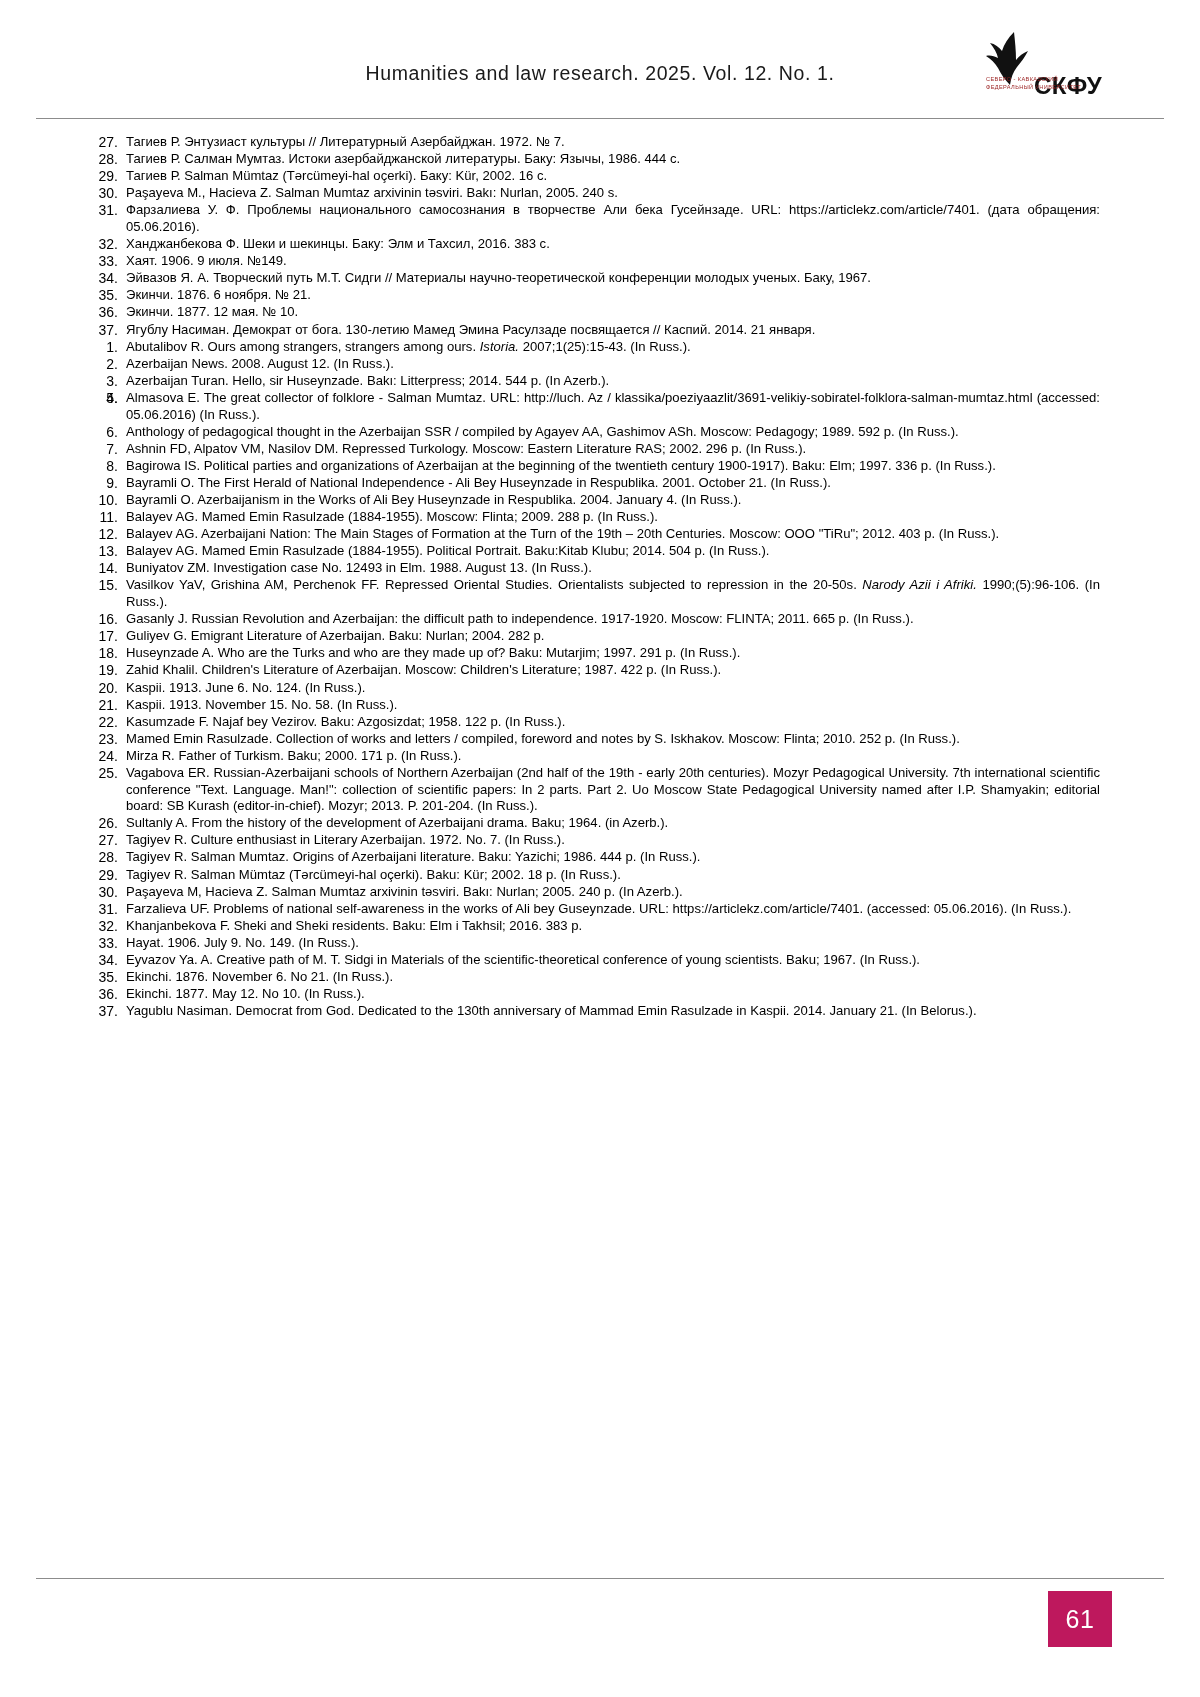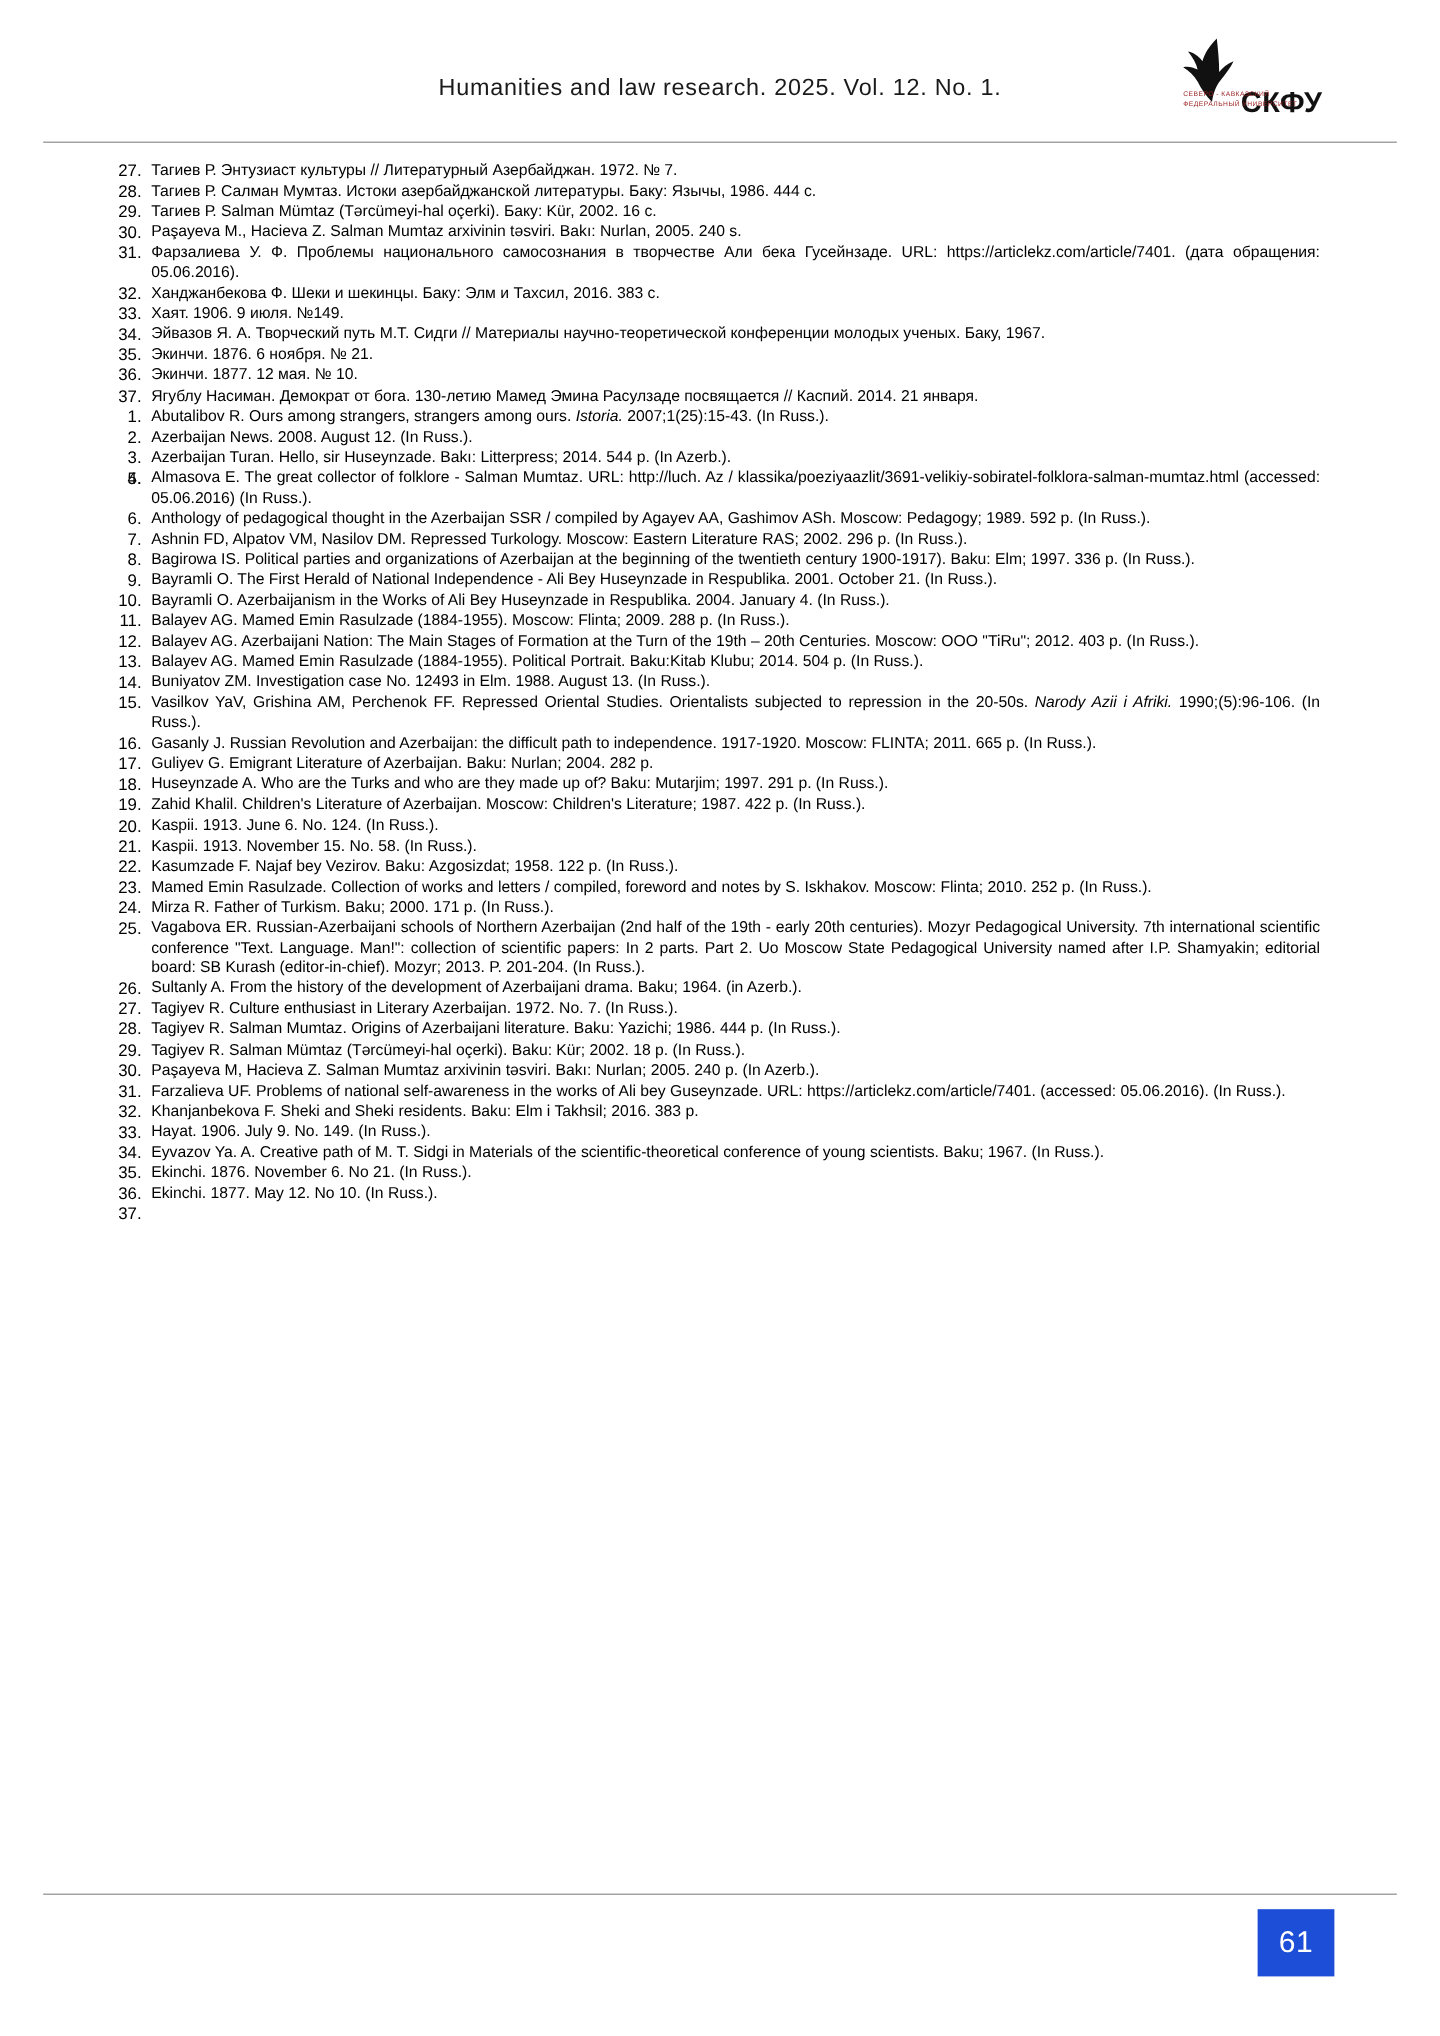--- a/index.html
+++ b/index.html
@@ -130,21 +130,21 @@
     bottom: 118px;
     height: 1px;
     background: #8c8c8c;
   }
   .pagebox {
     position: absolute;
     right: 88px;
     bottom: 50px;
     width: 64px;
     height: 56px;
-    background: #1d4ed8;
+    background: #be185d;
     color: #ffffff;
     font-size: 25px;
     display: flex;
     align-items: center;
     justify-content: center;
     letter-spacing: 0.5px;
   }
 </style>
 </head>
 <body>
@@ -213,21 +213,21 @@
         <li><span class="num">27.</span><span class="txt">Tagiyev R. Culture enthusiast in Literary Azerbaijan. 1972. No. 7. (In Russ.).</span></li>
         <li><span class="num">28.</span><span class="txt">Tagiyev R. Salman Mumtaz. Origins of Azerbaijani literature. Baku: Yazichi; 1986. 444 p. (In Russ.).</span></li>
         <li><span class="num">29.</span><span class="txt">Tagiyev R. Salman Mümtaz (Tərcümeyi-hal oçerki). Baku: Kür; 2002. 18 p. (In Russ.).</span></li>
         <li><span class="num">30.</span><span class="txt">Paşayeva M, Hacieva Z. Salman Mumtaz arxivinin təsviri. Bakı: Nurlan; 2005. 240 p. (In Azerb.).</span></li>
         <li><span class="num">31.</span><span class="txt">Farzalieva UF. Problems of national self-awareness in the works of Ali bey Guseynzade. URL: https://articlekz.com/article/7401. (accessed: 05.06.2016). (In Russ.).</span></li>
         <li><span class="num">32.</span><span class="txt">Khanjanbekova F. Sheki and Sheki residents. Baku: Elm i Takhsil; 2016. 383 p.</span></li>
         <li><span class="num">33.</span><span class="txt">Hayat. 1906. July 9. No. 149. (In Russ.).</span></li>
         <li><span class="num">34.</span><span class="txt">Eyvazov Ya. A. Creative path of M. T. Sidgi in Materials of the scientific-theoretical conference of young scientists. Baku; 1967. (In Russ.).</span></li>
         <li><span class="num">35.</span><span class="txt">Ekinchi. 1876. November 6. No 21. (In Russ.).</span></li>
         <li><span class="num">36.</span><span class="txt">Ekinchi. 1877. May 12. No 10. (In Russ.).</span></li>
-        <li><span class="num">37.</span></li>
+        <li><span class="num">37.</span><span class="txt">Yagublu Nasiman. Democrat from God. Dedicated to the 130th anniversary of Mammad Emin Rasulzade in Kaspii. 2014. January 21. (In Belorus.).</span></li>
       </ol>
 
   </div>
 
   <div class="rule-bottom"></div>
   <div class="pagebox">61</div>
 
 </div>
 
 </body></html>

